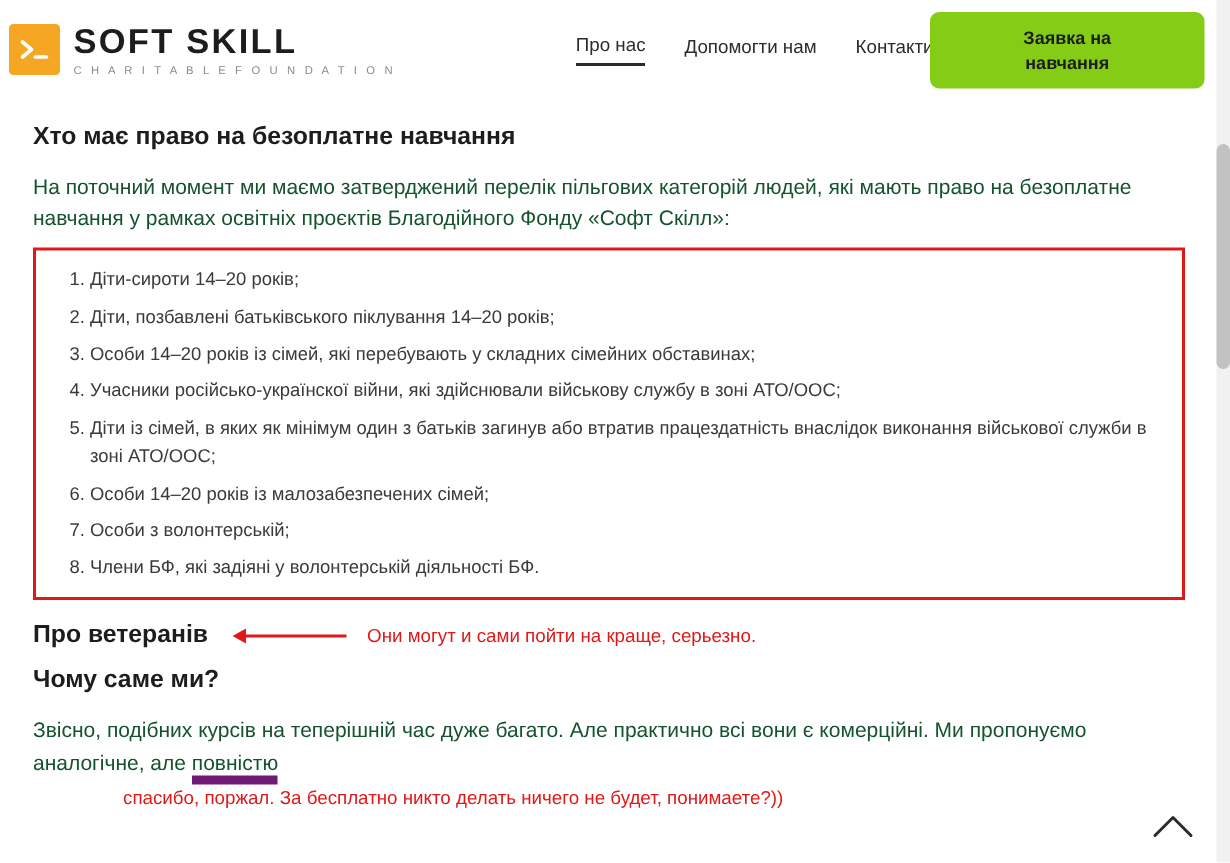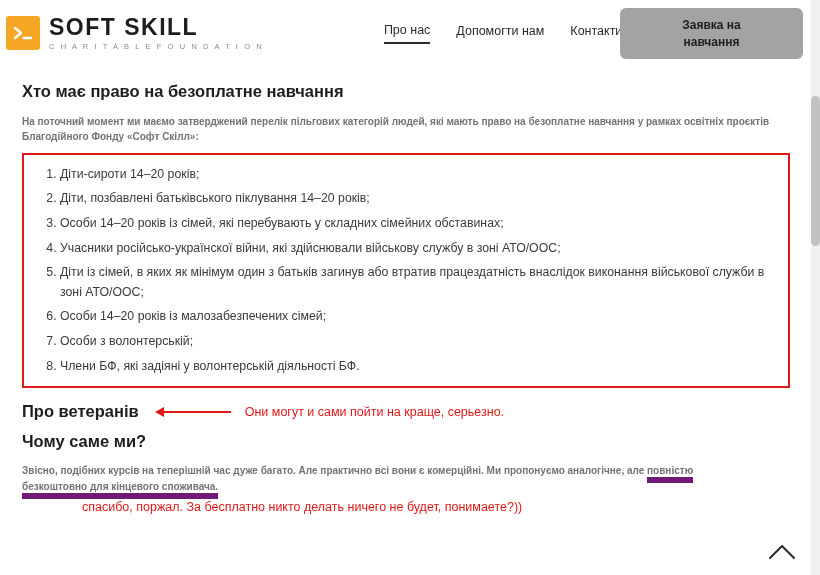--- a/index.html
+++ b/index.html
@@ -77,21 +77,21 @@
   .nav-item.active {
     border-bottom: 2px solid #2b2b2b;
   }
 
   .cta-button {
     position: absolute;
     right: 17px;
     top: 8px;
     width: 183px;
     height: 51px;
-    background: #a3a3a3;
+    background: #84cc16;
     border: none;
     border-radius: 6px;
     color: #1d1d1d;
     font-size: 12px;
     font-weight: bold;
     line-height: 1.35;
     text-align: center;
     cursor: pointer;
     font-family: "Liberation Sans", sans-serif;
     padding: 0 12px;
@@ -102,25 +102,24 @@
     padding: 6px 30px 0 22px;
   }
   h2.section-title {
     font-size: 16.5px;
     font-weight: bold;
     color: #1d1d1d;
     margin: 10px 0 12px 0;
     line-height: 1.2;
   }
   p.body-text {
-    font-size: 10px;
+    font-size: 14px;
     line-height: 1.55;
-    color: #737373;
+    color: #14532d;
     margin: 0 0 6px 0;
-    font-weight: bold;
   }
 
   
   .framed-list {
     border: 2px solid #e01818;
     padding: 10px 14px 10px 14px;
     margin: 8px 0 10px 0;
   }
   .framed-list ol {
     margin: 0;
@@ -255,21 +254,21 @@
     <span class="annotation-arrow">
       <span class="arrow-head"></span>
         <span class="arrow-line"></span>
     </span>
     <span class="annotation-text">Они могут и сами пойти на краще, серьезно.</span>
   </div>
 
 
   <h2 class="section-title">Чому саме ми?</h2>
 
-  <p class="body-text"><span>Звісно, подібних курсів на теперішній час дуже багато. Але практично всі вони є комерційні. Ми пропонуємо аналогічне, але </span><span class="underline-red">повністю</span><br><span class="underline-red">безкоштовно для кінцевого споживача.</span></p>
+  <p class="body-text"><span>Звісно, подібних курсів на теперішній час дуже багато. Але практично всі вони є комерційні. Ми пропонуємо аналогічне, але </span><span class="underline-red">повністю</span><br></p>
 
   <div class="annotation-line-2">спасибо, поржал. За бесплатно никто делать ничего не будет, понимаете?))</div>
 
 </div>
 
 <div class="scroll-top">
   <svg width="28" height="18" viewBox="0 0 28 18" aria-hidden="true">
     <path d="M2 15 L14 3 L26 15" stroke="#2b2b2b" stroke-width="2" fill="none" stroke-linecap="round" stroke-linejoin="round"></path>
   </svg>
 </div>

